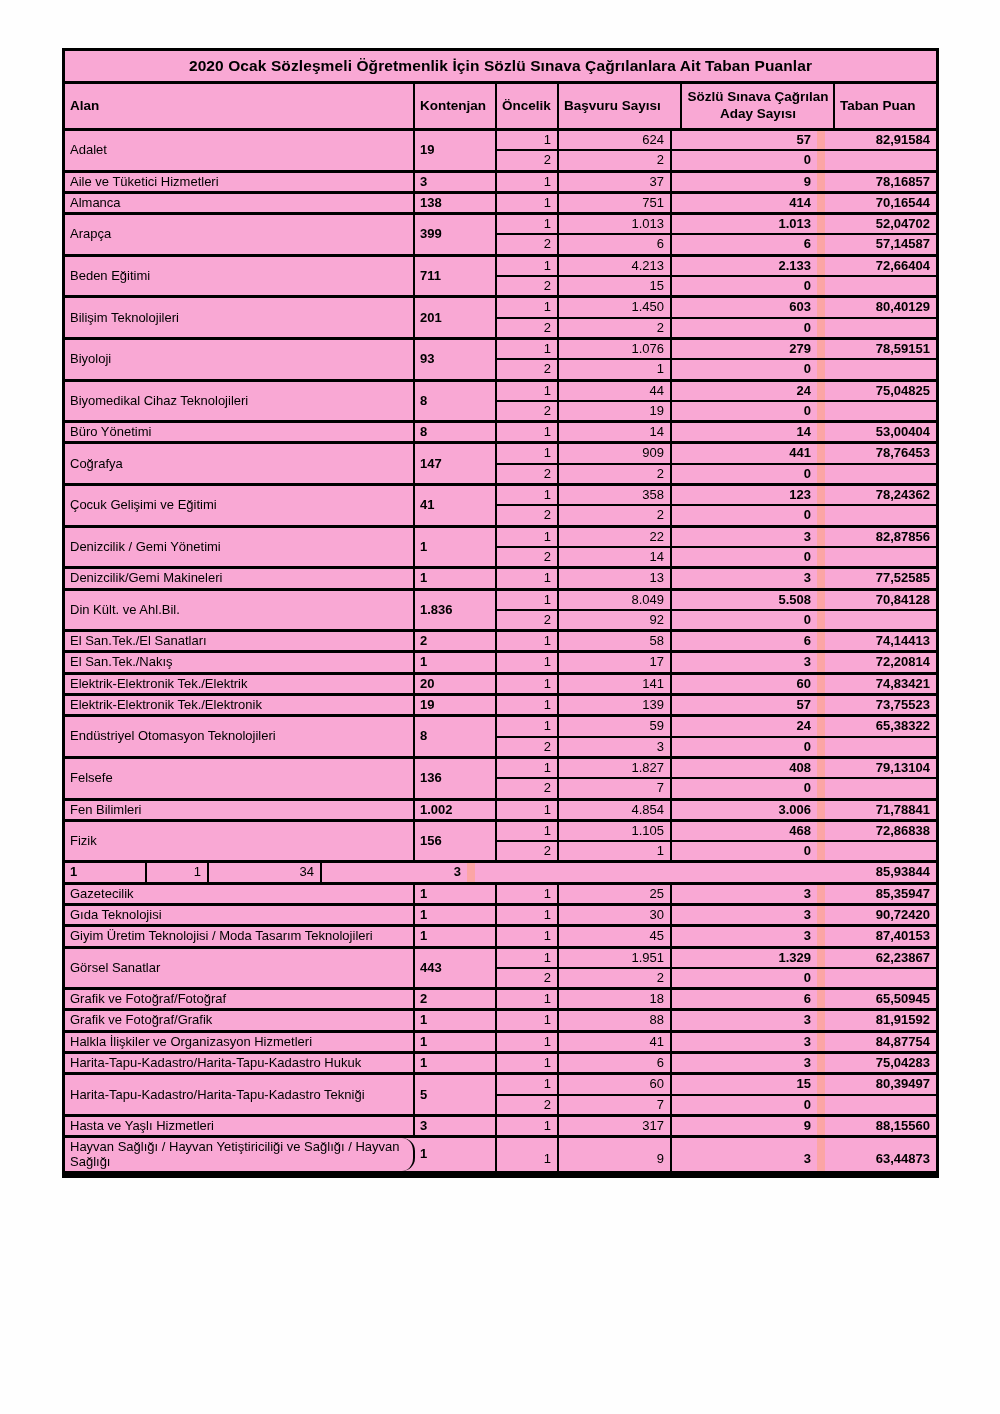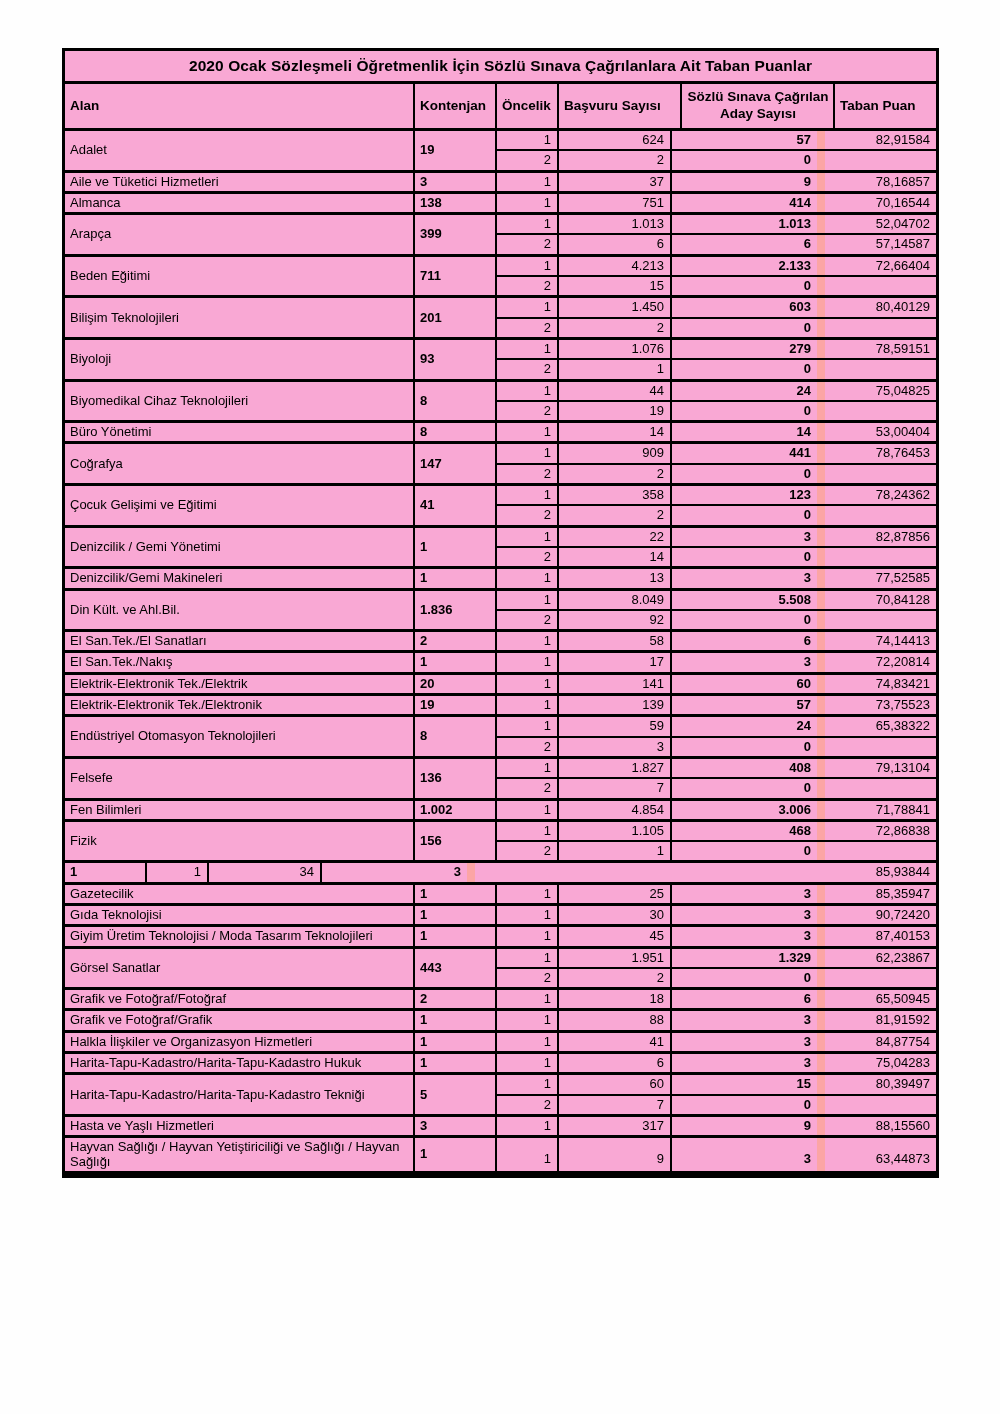--- a/index.html
+++ b/index.html
@@ -55,27 +55,27 @@
     width: 82px; border-right: 2px solid #000;
     padding: 2px 4px 2px 5px; font-weight: bold;
   }
   .subcol { flex: 1; display: flex; flex-direction: column; }
   .subrow { display: flex; flex: 1; }
   .subrow.divided { border-top: 2px solid #000; }
 
   .cell.oncelik  { width: 62px;  border-right: 2px solid #000; justify-content: flex-end; padding: 2px 6px 2px 2px; }
   .cell.basvuru  { width: 113px; border-right: 2px solid #000; justify-content: flex-end; padding: 2px 6px 2px 2px; }
   .cell.cagrilan { width: 153px; border-right: 8px solid #fca5a5; justify-content: flex-end; padding: 2px 6px 2px 2px; font-weight: bold; }
-  .cell.taban    { flex: 1; justify-content: flex-end; padding: 2px 6px 2px 0; font-weight: normal; }
+  .cell.taban    { flex: 1; justify-content: flex-end; padding: 2px 6px 2px 0; font-weight: bold; }
 
   .group.single .subrow { height: 24px; }
   .group.double .subrow { height: 21px; }
   .group.tall .subrow   { height: 42px; }
   .group.tall .subrow .cell { align-items: flex-end; padding-bottom: 5px; }
-  .group.tall .cell.alan { align-items: center; }
+  .group.tall .cell.alan { align-items: center; border-radius: 13px; }
 </style>
 </head>
 <body>
 
 <div class="page">
   <div class="doc-table">
     <div class="title-row">2020 Ocak Sözleşmeli Öğretmenlik İçin Sözlü Sınava Çağrılanlara Ait Taban Puanlar</div>
     <div class="header-row">
       <div class="hcell c-alan">Alan</div>
       <div class="hcell c-kontenjan">Kontenjan</div>

